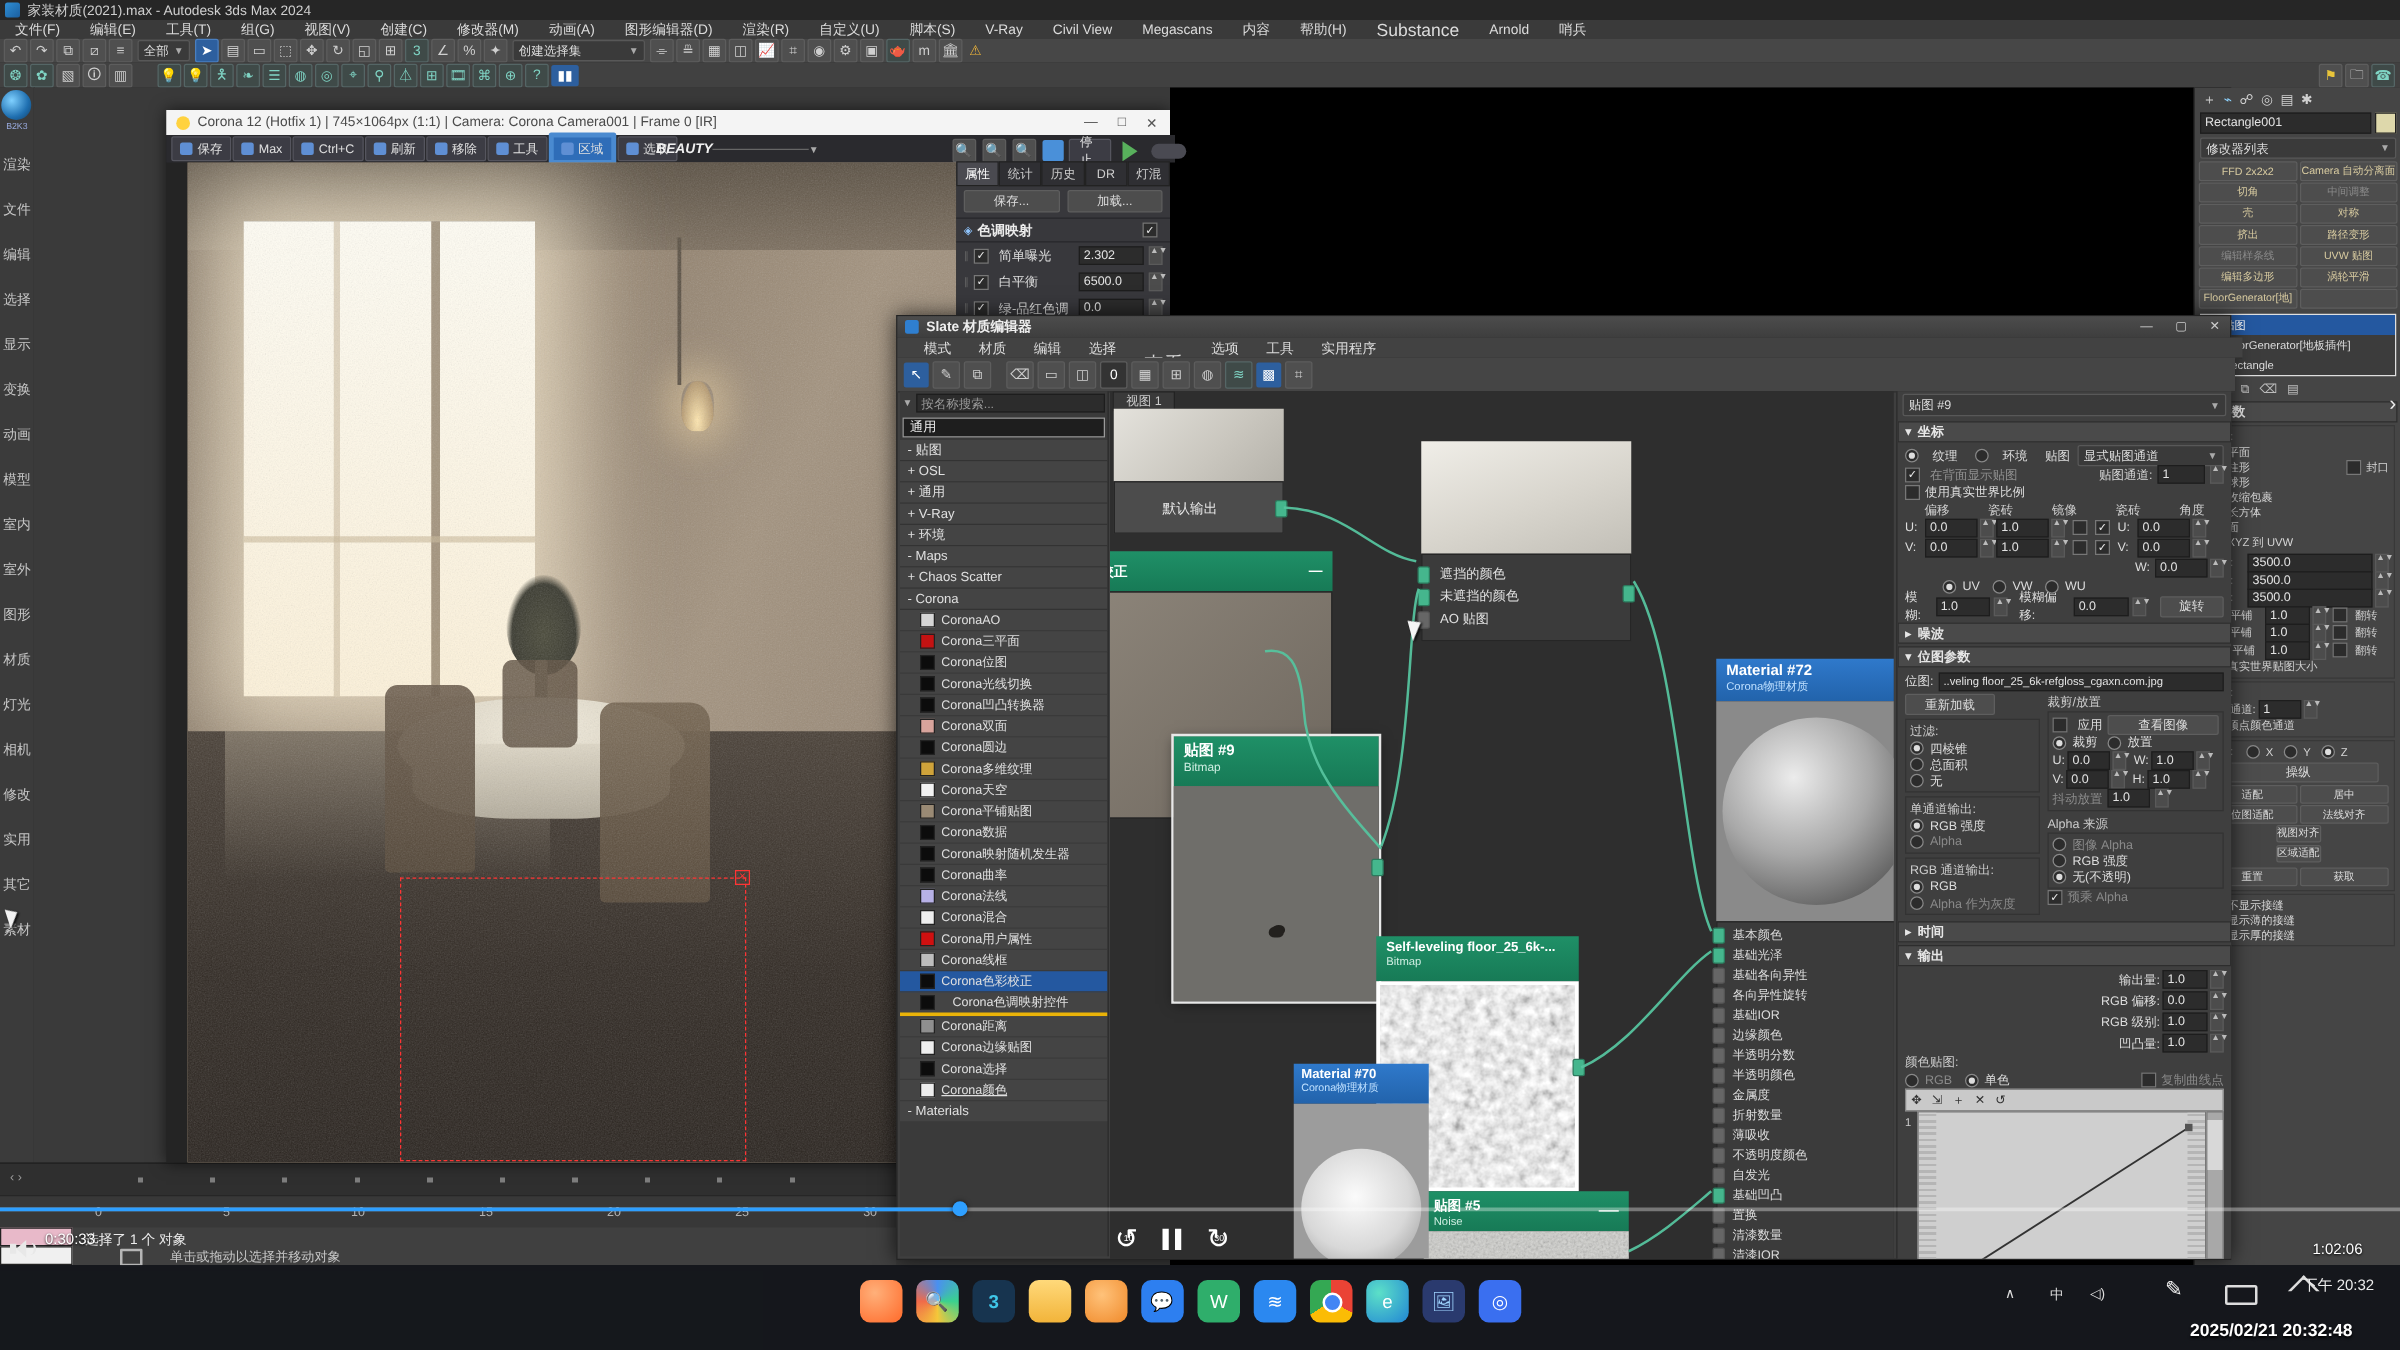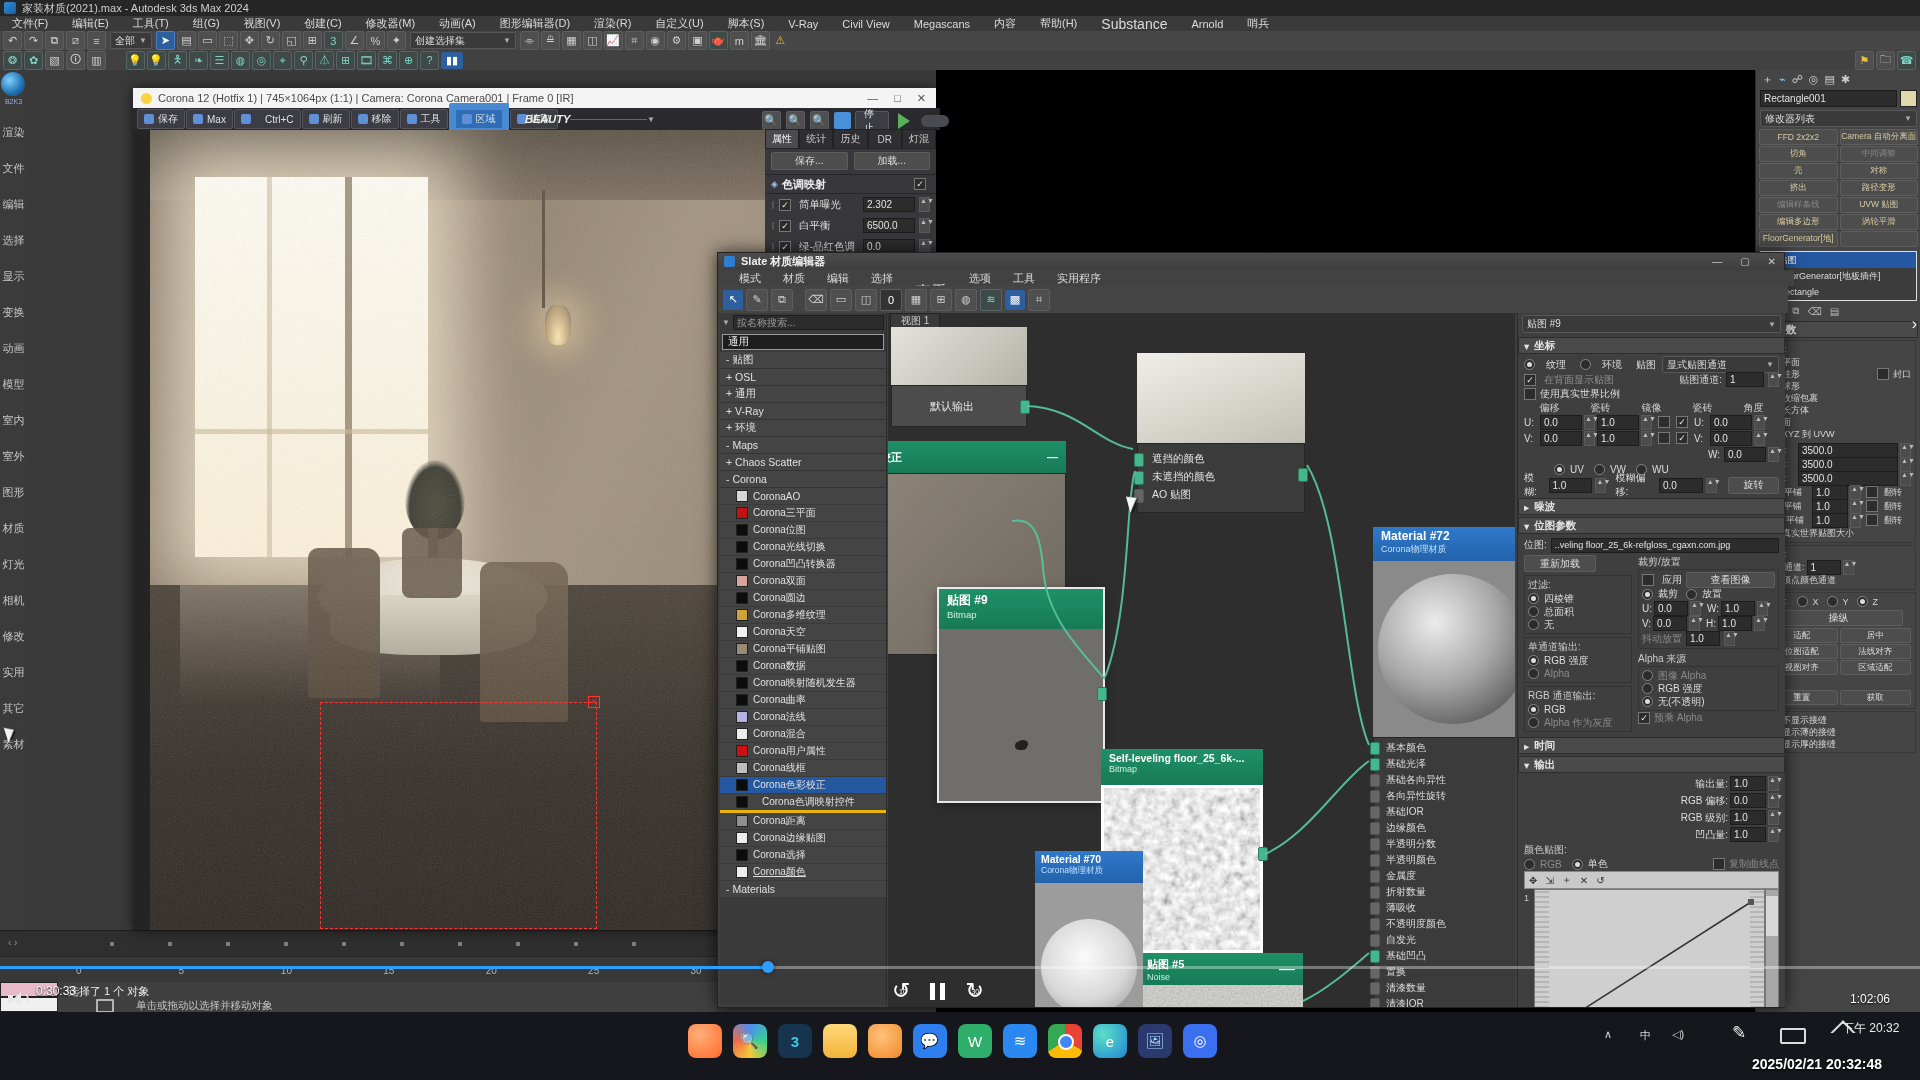--- a/index.html
+++ b/index.html
@@ -434,21 +434,21 @@
         <div class="row" style="gap:2px;margin-bottom:1px;">
           <span class="btn" style="flex:1;height:13px;font-size:8.5px;">适配</span>
           <span class="btn" style="flex:1;height:13px;font-size:8.5px;">居中</span>
         </div>
 
         <div class="row" style="gap:2px;margin-bottom:1px;">
           <span class="btn" style="flex:1;height:13px;font-size:8.5px;">位图适配</span>
           <span class="btn" style="flex:1;height:13px;font-size:8.5px;">法线对齐</span>
         </div>
 
-        <div class="row" style="gap:2px;margin-bottom:15px;">
+        <div class="row" style="gap:2px;margin-bottom:4px;flex-direction:column;">
           <span class="btn" style="flex:1;height:13px;font-size:8.5px;">视图对齐</span>
           <span class="btn" style="flex:1;height:13px;font-size:8.5px;">区域适配</span>
         </div>
 
         <div class="row" style="gap:2px;margin-bottom:1px;">
           <span class="btn" style="flex:1;height:13px;font-size:8.5px;">重置</span>
           <span class="btn" style="flex:1;height:13px;font-size:8.5px;">获取</span>
         </div>
       </div>
   </div>
@@ -486,41 +486,41 @@
       <span class="row" style="height:18px;padding:0 6px;background:#3c3c44;border:1px solid #55555e;border-radius:2px;gap:4px;">
         <span style="width:10px;height:10px;background:#5f8fd4;border-radius:2px;"></span>
         <span style="font-size:10px;color:#e0e0e0;white-space:nowrap;">保存</span>
       </span>
 
       <span class="row" style="height:18px;padding:0 6px;background:#3c3c44;border:1px solid #55555e;border-radius:2px;gap:4px;">
         <span style="width:10px;height:10px;background:#5f8fd4;border-radius:2px;"></span>
         <span style="font-size:10px;color:#e0e0e0;white-space:nowrap;">Max</span>
       </span>
 
-      <span class="row" style="height:18px;padding:0 6px;background:#3c3c44;border:1px solid #55555e;border-radius:2px;gap:14px;">
+      <span class="row" style="height:18px;padding:0 6px;background:#3c3c44;border:1px solid #55555e;border-radius:2px;gap:4px;">
         <span style="width:10px;height:10px;background:#5f8fd4;border-radius:2px;"></span>
         <span style="font-size:10px;color:#e0e0e0;white-space:nowrap;">Ctrl+C</span>
       </span>
 
       <span class="row" style="height:18px;padding:0 6px;background:#3c3c44;border:1px solid #55555e;border-radius:2px;gap:4px;">
         <span style="width:10px;height:10px;background:#5f8fd4;border-radius:2px;"></span>
         <span style="font-size:10px;color:#e0e0e0;white-space:nowrap;">刷新</span>
       </span>
 
       <span class="row" style="height:18px;padding:0 6px;background:#3c3c44;border:1px solid #55555e;border-radius:2px;gap:4px;">
         <span style="width:10px;height:10px;background:#5f8fd4;border-radius:2px;"></span>
         <span style="font-size:10px;color:#e0e0e0;white-space:nowrap;">移除</span>
       </span>
 
       <span class="row" style="height:18px;padding:0 6px;background:#3c3c44;border:1px solid #55555e;border-radius:2px;gap:4px;">
         <span style="width:10px;height:10px;background:#5f8fd4;border-radius:2px;"></span>
         <span style="font-size:10px;color:#e0e0e0;white-space:nowrap;">工具</span>
       </span>
 
-      <span class="row vfbon" style="height:18px;padding:0 6px;background:#3c3c44;border:7px solid #7dd3fc;border-radius:2px;gap:4px;">
+      <span class="row vfbon" style="height:18px;padding:0 6px;background:#3c3c44;border:4px solid #7dd3fc;border-radius:2px;gap:4px;">
         <span style="width:10px;height:10px;background:#5f8fd4;border-radius:2px;"></span>
         <span style="font-size:10px;color:#e0e0e0;white-space:nowrap;">区域</span>
       </span>
 
       <span class="row" style="height:18px;padding:0 6px;background:#3c3c44;border:1px solid #55555e;border-radius:2px;gap:4px;">
         <span style="width:10px;height:10px;background:#5f8fd4;border-radius:2px;"></span>
         <span style="font-size:10px;color:#e0e0e0;white-space:nowrap;">选取</span>
       </span>
     </div>
   <span class="abs row" style="left:392px;top:22px;width:130px;height:18px;">

